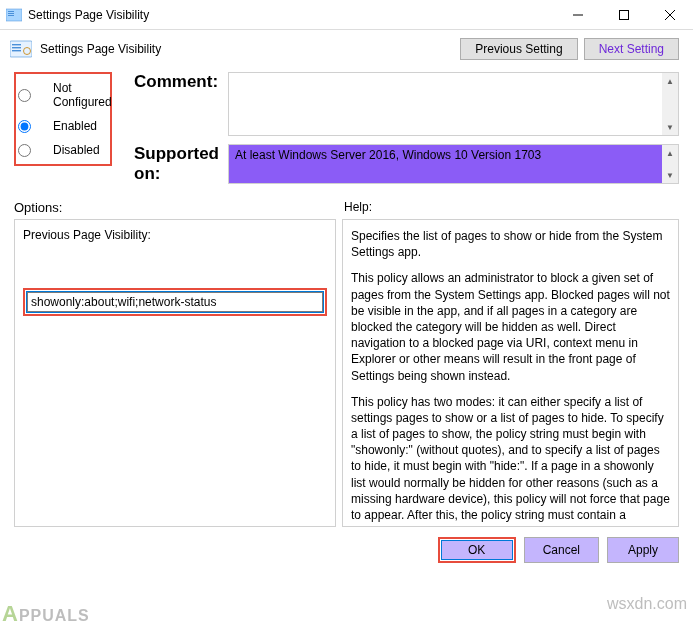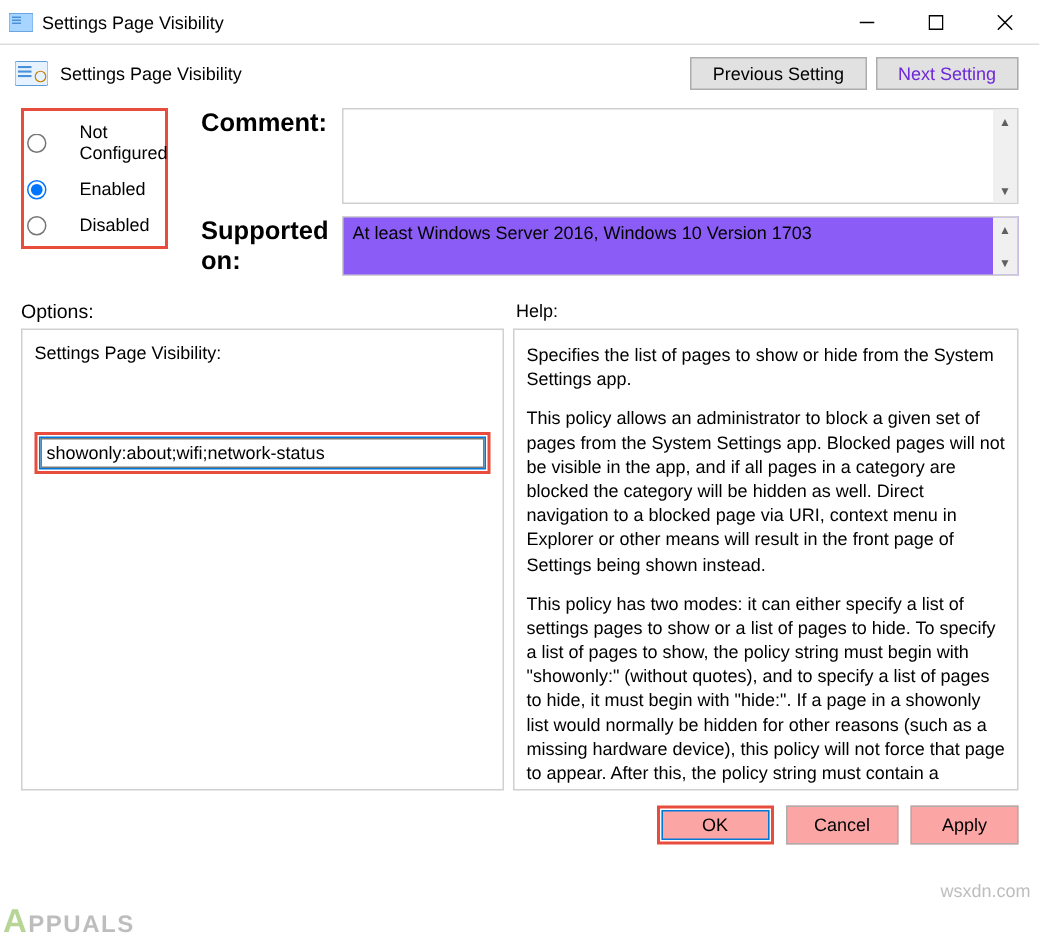--- a/index.html
+++ b/index.html
@@ -44,27 +44,27 @@
     .pane { border: 1px solid #d0d0d0; background: #fff; flex: 1; height: 308px; padding: 8px; }
     .pane.left { flex: 0 0 322px; }
     .pane.right { font-size: 12px; line-height: 1.35; overflow-y: auto; }
     .pane.right p { margin-bottom: 10px; }
     
     .option-label { font-size: 12px; margin-bottom: 8px; }
     .input-wrap { border: 2px solid #e74c3c; padding: 2px; margin-top: 46px; }
     .option-input { width: 100%; font-family: inherit; font-size: 12px; padding: 2px 3px; border: 1px solid #7a7a7a; outline: 1px solid #0078d7; }
     
     .footer { display: flex; justify-content: flex-end; gap: 8px; padding: 10px 14px 0; }
-    .ftr-btn { font-family: inherit; font-size: 12px; padding: 2px 18px; background: #fca5a5; border: 1px solid #adadad; min-width: 72px; }
+    .ftr-btn { font-family: inherit; font-size: 12px; padding: 2px 18px; background: #c4b5fd; border: 1px solid #adadad; min-width: 72px; }
     .ok-wrap { border: 2px solid #e74c3c; padding: 1px; }
     .ok-wrap .ftr-btn { border: 1px solid #0078d7; }
     
     .watermark { position: absolute; bottom: 6px; left: 2px; font-size: 16px; font-weight: bold; color: #888; opacity: 0.55; font-family: Arial, sans-serif; letter-spacing: 1px; }
     .watermark .a { color: #7cb342; font-size: 22px; }
-    .wsxdn { position: absolute; bottom: 32px; right: 6px; font-size: 12px; color: #888; opacity: 0.55; margin-top: 45px; }
+    .wsxdn { position: absolute; bottom: 20px; right: 6px; font-size: 16px; color: #888; opacity: 0.55; margin-top: 45px; }
     
     ::-webkit-scrollbar { width: 16px; }
     ::-webkit-scrollbar-track { background: #f0f0f0; }
     ::-webkit-scrollbar-thumb { background: #cdcdcd; }
     ::-webkit-scrollbar-button { background: #f0f0f0; height: 16px; }
   </style>
 </head>
 <body>
 
 <div class="titlebar">
@@ -156,21 +156,21 @@
   <div style="clear:both"></div>
 </div>
 
 <div class="mid-labels">
   <div class="lbl-options">Options:</div>
   <div class="lbl-help">Help:</div>
 </div>
 
 <div class="panes">
   <div class="pane left">
-    <div class="option-label">Settings Page Visibility:</div>
+    <div class="option-label">Previous Page Visibility:</div>
     <div class="input-wrap">
       <input class="option-input" type="text" value="showonly:about;wifi;network-status" style="">
     </div>
   </div>
   <div class="pane right">
     <p>Specifies the list of pages to show or hide from the System Settings app.</p>
     <p>This policy allows an administrator to block a given set of pages from the System Settings app. Blocked pages will not be visible in the app, and if all pages in a category are blocked the category will be hidden as well. Direct navigation to a blocked page via URI, context menu in Explorer or other means will result in the front page of Settings being shown instead.</p>
     <p>This policy has two modes: it can either specify a list of settings pages to show or a list of pages to hide. To specify a list of pages to show, the policy string must begin with "showonly:" (without quotes), and to specify a list of pages to hide, it must begin with "hide:". If a page in a showonly list would normally be hidden for other reasons (such as a missing hardware device), this policy will not force that page to appear. After this, the policy string must contain a semicolon-delimited list of settings page identifiers. The identifier for any given settings page is the published URI for that page, minus the "ms-settings:" protocol part.</p>
   </div>
 </div>

